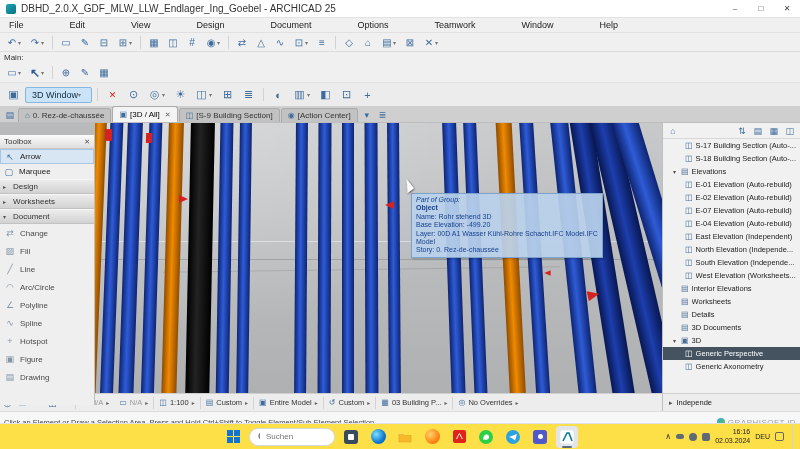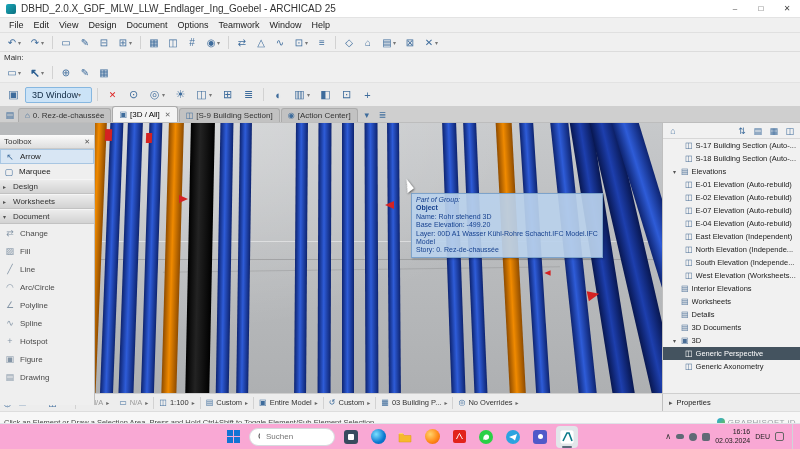--- a/index.html
+++ b/index.html
@@ -4,21 +4,21 @@
 <style>
   html,body{margin:0;padding:0;background:#666;}
   .window{position:relative;width:800px;height:449px;background:#f0f0f0;font-family:"Liberation Sans",sans-serif;overflow:hidden;color:#222;}
   
   .titlebar{position:absolute;left:0;top:0;width:100%;height:18px;background:#fff;display:flex;align-items:center;border-bottom:1px solid #e3e3e3;box-sizing:border-box;}
   .appicon{width:10px;height:10px;margin:0 5px 0 6px;background:linear-gradient(135deg,#19a6b8,#0d7180);border-radius:2px;flex:none;}
   .title{font-size:10px;color:#333;white-space:nowrap;}
   .wctrls{margin-left:auto;display:flex;height:100%;}
   .wc{width:26px;display:flex;align-items:center;justify-content:center;font-size:8px;color:#444;}
   
-  .menubar{position:absolute;top:18px;left:0;height:14px;width:100%;display:flex;align-items:center;padding-left:4px;box-sizing:border-box;background:#f0f0f0;font-size:9px;}
+  .menubar{position:absolute;top:18px;left:0;height:14px;width:100%;display:flex;align-items:center;padding-left:4px;box-sizing:border-box;background:#f0f0f0;font-size:9px;gap:36px;}
   .menu-item{padding:0 5px;}
   
   .toolbar{position:absolute;top:32px;left:0;height:20px;width:100%;display:flex;align-items:center;padding-left:3px;gap:1px;background:#f0f0f0;border-top:1px solid #e0e0e0;border-bottom:1px solid #dcdcdc;box-sizing:border-box;}
   .ticon{width:18px;height:16px;display:flex;align-items:center;justify-content:center;font-size:10px;color:#3e6c9c;flex:none;}
   .tcaret{font-size:6px;color:#777;margin-left:-4px;width:7px;flex:none;}
   .tsep{width:1px;height:13px;background:#d2d2d2;margin:0 3px;flex:none;}
   
   .mainrow{position:absolute;top:52px;left:0;height:11px;width:100%;font-size:8px;color:#333;padding-left:4px;box-sizing:border-box;background:#f0f0f0;display:flex;align-items:center;}
   .minibar{position:absolute;top:63px;left:0;height:20px;width:100%;background:#f0f0f0;display:flex;align-items:center;padding-left:3px;gap:1px;border-bottom:1px solid #e2e2e2;box-sizing:border-box;}
   .micon{width:18px;height:17px;display:flex;align-items:center;justify-content:center;font-size:10px;color:#3e6c9c;flex:none;}
@@ -88,21 +88,21 @@
   .ob-item .val.na{color:#999;}
   .ob-item .car{font-size:6px;color:#666;}
   .ob-sep{width:1px;height:12px;background:#d2d2d2;flex:none;}
   .ob-props{margin-left:auto;width:138px;height:100%;border-left:1px solid #bfbfbf;display:flex;align-items:center;gap:4px;padding-left:6px;box-sizing:border-box;}
   .ob-props .car{font-size:7px;color:#555;}
   
   .statusbar{position:absolute;top:411px;left:0;height:12px;width:100%;background:#f7f7f7;border-top:1px solid #ddd;display:flex;align-items:center;font-size:7.5px;color:#444;padding:10px 4px;box-sizing:border-box;gap:15px;}
   .sb-brand{margin-left:auto;display:flex;align-items:center;gap:3px;color:#9aa0a6;font-size:8px;letter-spacing:.5px;}
   .sb-logo{width:8px;height:8px;border-radius:50%;background:linear-gradient(135deg,#28aae1,#71bf44);flex:none;}
   
-  .taskbar{position:absolute;top:423px;left:0;height:26px;width:100%;background:#f9a8d4;border-top:1px solid #dfe3e8;display:flex;align-items:center;justify-content:center;box-sizing:border-box;}
+  .taskbar{position:absolute;top:423px;left:0;height:26px;width:100%;background:#fde047;border-top:1px solid #dfe3e8;display:flex;align-items:center;justify-content:center;box-sizing:border-box;}
   .tk-center{display:flex;align-items:center;gap:5px;}
   .tk-btn{width:22px;height:22px;display:flex;align-items:center;justify-content:center;border-radius:4px;position:relative;flex:none;}
   .tk-btn.active{background:#e2e6ea;}
   .tk-btn.active::after{content:"";position:absolute;bottom:0;left:6px;width:10px;height:2px;border-radius:1px;background:#5a6b7a;}
   .search{display:flex;align-items:center;gap:4px;background:#fff;border:1px solid #d6d9de;border-radius:10px;height:18px;padding:0 8px;width:86px;box-sizing:border-box;}
   .search input{border:none;outline:none;font-size:8px;width:58px;background:transparent;color:#333;font-family:"Liberation Sans",sans-serif;}
   .circ{width:15px;height:15px;border-radius:50%;}
   .edgec{background:radial-gradient(circle at 35% 35%,#7ce0ff,#0b78d0 60%,#0a5fb0);}
   .ffc{background:radial-gradient(circle at 35% 35%,#ffd36b,#ff8c1a 55%,#e4560a);}
   .sq{width:14px;height:14px;border-radius:3px;}
@@ -496,21 +496,21 @@
         <span class="car">▸</span>
       </span>
     <span class="ob-sep"></span>
     <span class="ob-item">
         <span class="oi">◎</span>
         <span class="val">No Overrides</span>
         <span class="car">▸</span>
       </span>
     <span class="ob-props">
       <span class="car">▸</span>
-      <span>Properties</span>
+      <span>Independe</span>
     </span>
   </div>
 
   <div class="statusbar">
     <span>Click an Element or Draw a Selection Area. Press and Hold Ctrl+Shift to Toggle Element/Sub-Element Selection.</span>
     <span class="sb-brand">
       <span class="sb-logo"></span>
       <span>GRAPHISOFT iD</span>
     </span>
   </div>

